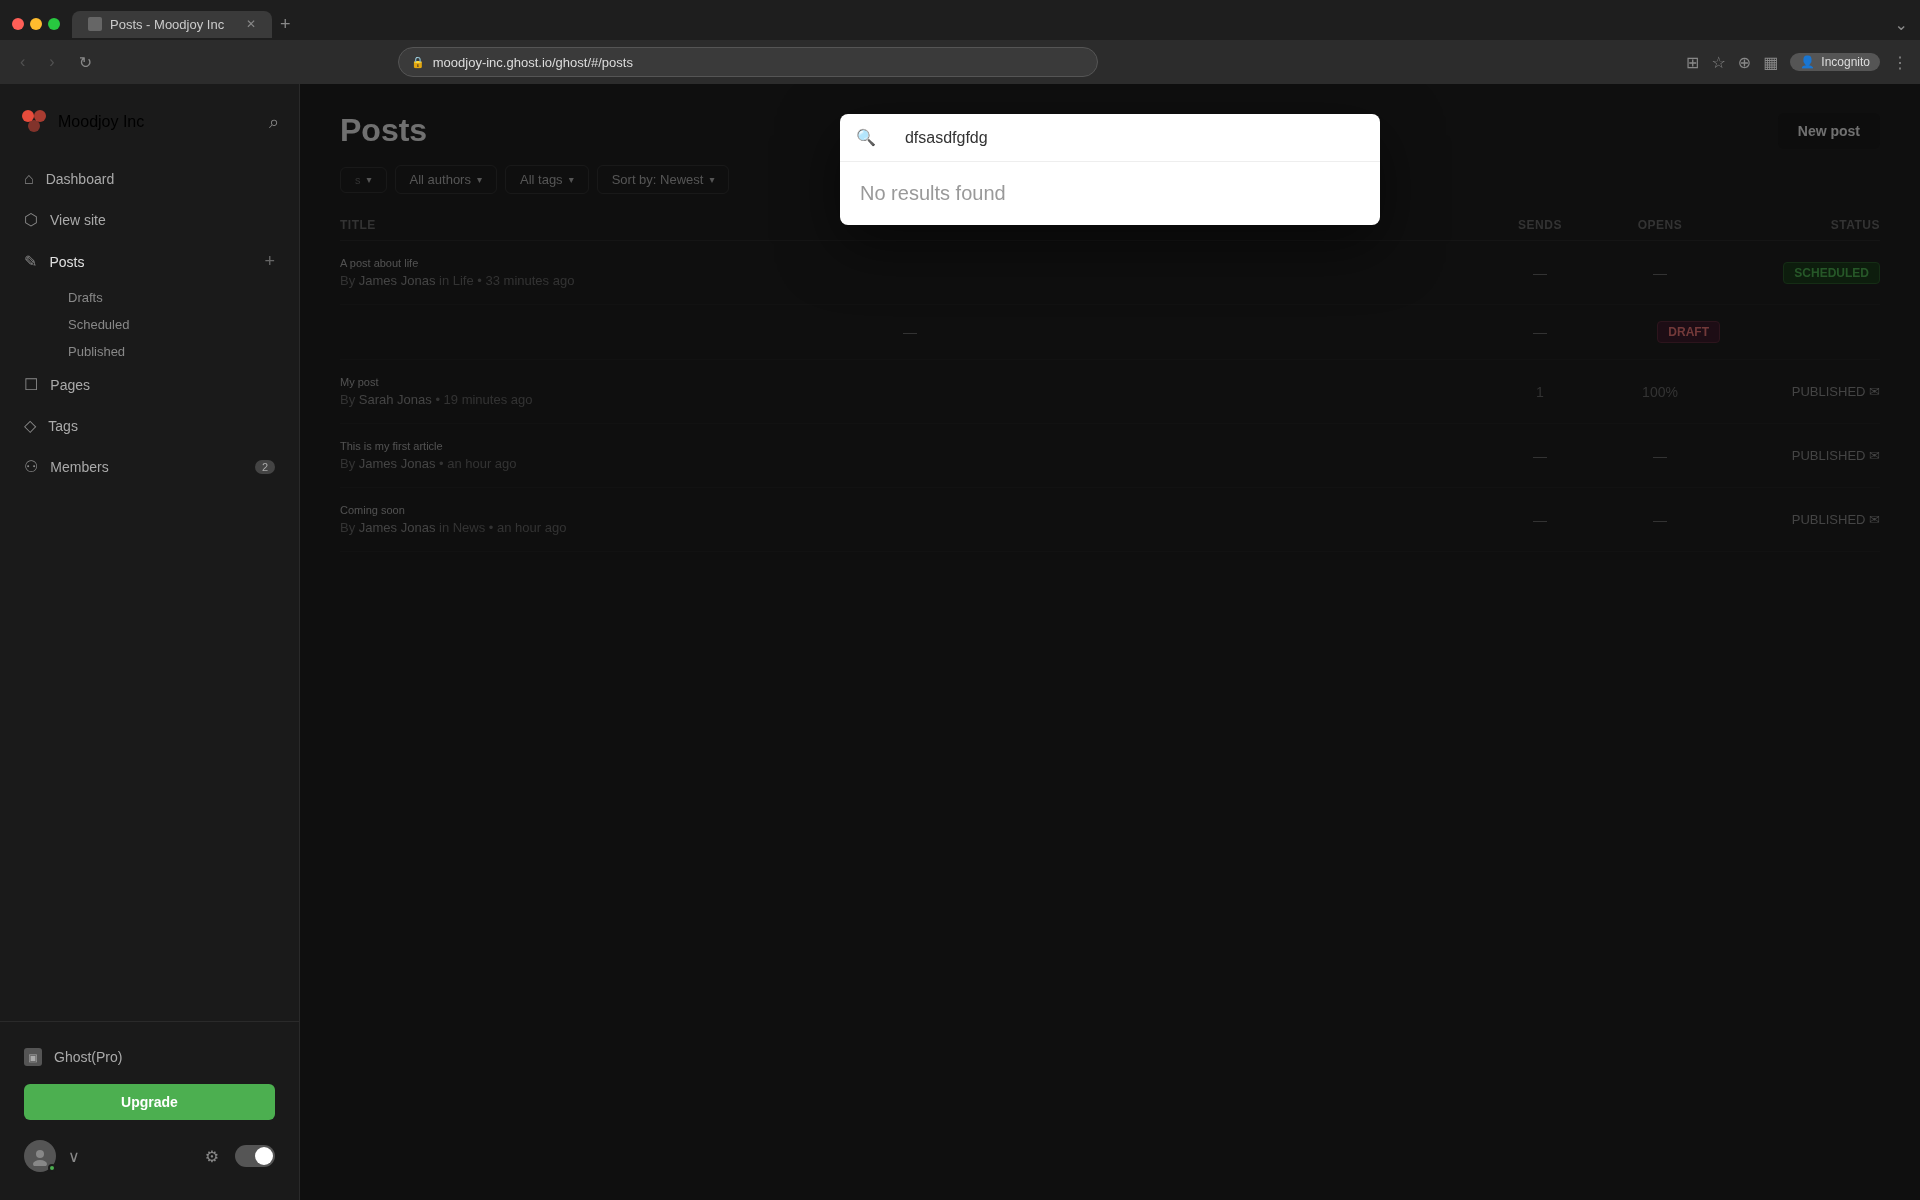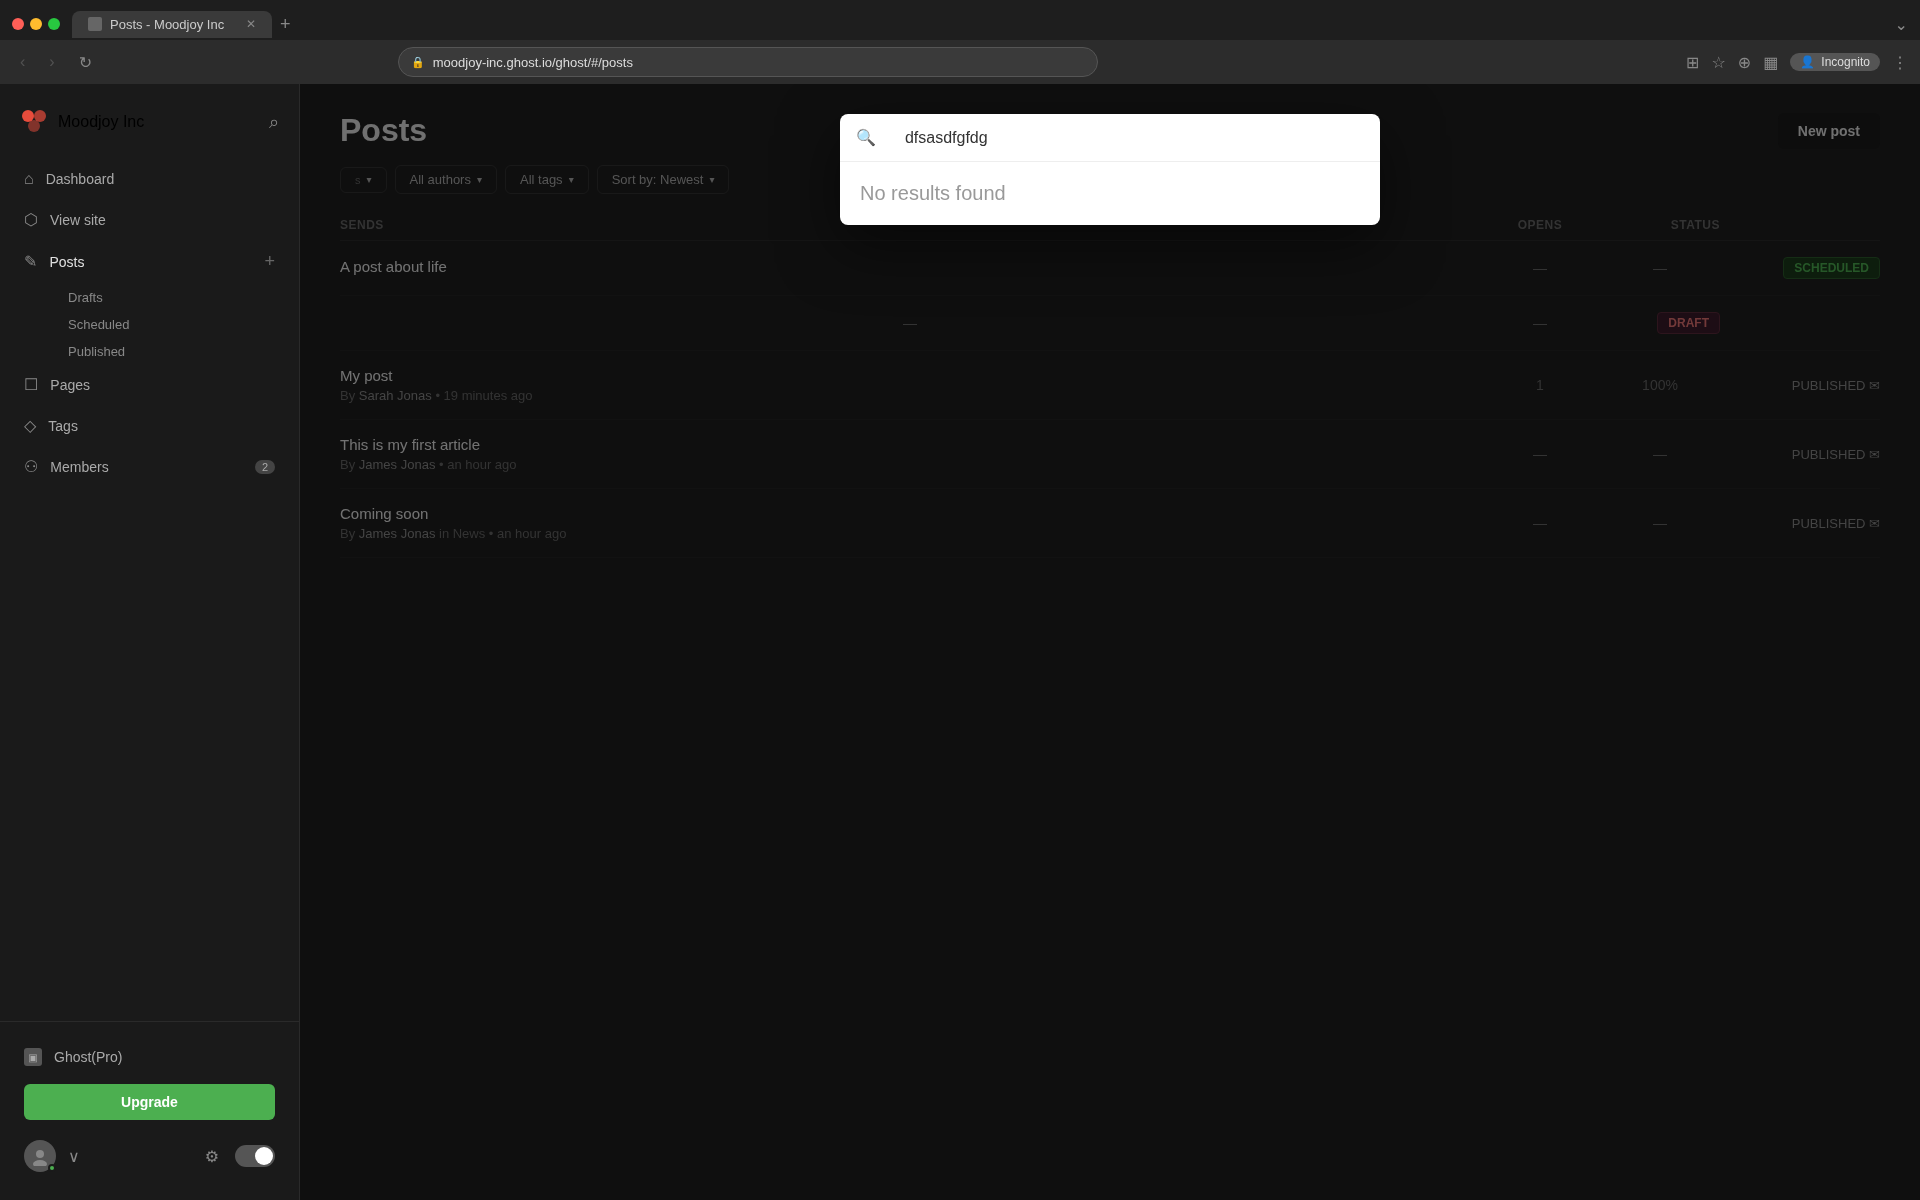--- a/index.html
+++ b/index.html
@@ -70,21 +70,21 @@
     .filter-bar { padding: 16px 40px; display: flex; align-items: center; gap: 8px; }
     .filter-btn { background: transparent; border: 1px solid #333; color: #aaa; border-radius: 6px; padding: 6px 14px; font-size: 13px; cursor: pointer; display: flex; align-items: center; gap: 6px; }
     .filter-btn .chevron { font-size: 10px; }
 
     .posts-table { padding: 0 40px; }
     .table-header { display: grid; grid-template-columns: 1fr 120px 120px 160px; padding: 8px 0; border-bottom: 1px solid #2a2a2a; }
     .th { color: #666; font-size: 12px; font-weight: 600; text-transform: uppercase; letter-spacing: 0.5px; }
     .th:not(:first-child) { text-align: center; }
 
     .post-row { display: grid; grid-template-columns: 1fr 120px 120px 160px; padding: 16px 0; border-bottom: 1px solid #252525; align-items: center; }
-    .post-title { color: #e5e5e5; font-size: 15px; font-weight: 500; margin-bottom: 4px; }
+    .post-title { color: #a3a3a3; font-size: 11px; font-weight: 500; margin-bottom: 4px; }
     .post-meta { color: #666; font-size: 13px; }
     .post-meta .author { color: #888; }
     .post-meta .tag { color: #666; }
     .cell-value { text-align: center; color: #666; font-size: 14px; }
     .status-badge { display: inline-block; padding: 3px 10px; border-radius: 4px; font-size: 12px; font-weight: 600; text-align: center; }
     .status-scheduled { background: #1a3a1a; color: #4caf50; border: 1px solid #2a5a2a; }
     .status-draft { background: #3a1a2a; color: #e57373; border: 1px solid #5a2a3a; }
     .status-published { color: #888; font-size: 13px; }
     .status-col { text-align: right; display: flex; justify-content: flex-end; align-items: center; gap: 6px; }
 
@@ -238,29 +238,31 @@
         <span class="chevron">▾</span>
       </button>
       <button class="filter-btn">
         <span>Sort by: Newest</span>
         <span class="chevron">▾</span>
       </button>
     </div>
 
     <div class="posts-table">
       <div class="table-header">
+        <div class="th">TITLE</div>
         <div class="th">SENDS</div>
         <div class="th">OPENS</div>
         <div class="th" style="text-align:right;">STATUS</div>
       </div>
 
       <div id="post-rows">
           <div class="post-row">
     <div>
       <div class="post-title">A post about life</div>
+      <div class="post-meta">By <span class="author">James Jonas</span> in <span class="tag">Life</span> • 33 minutes ago</div>
     </div>
     <div class="cell-value">—</div>
     <div class="cell-value">—</div>
     <div class="status-col">
               <span class="status-badge status-scheduled">SCHEDULED</span>
             </div>
   </div>
           <div class="post-row">
     <div class="cell-value">—</div>
     <div class="cell-value">—</div>

